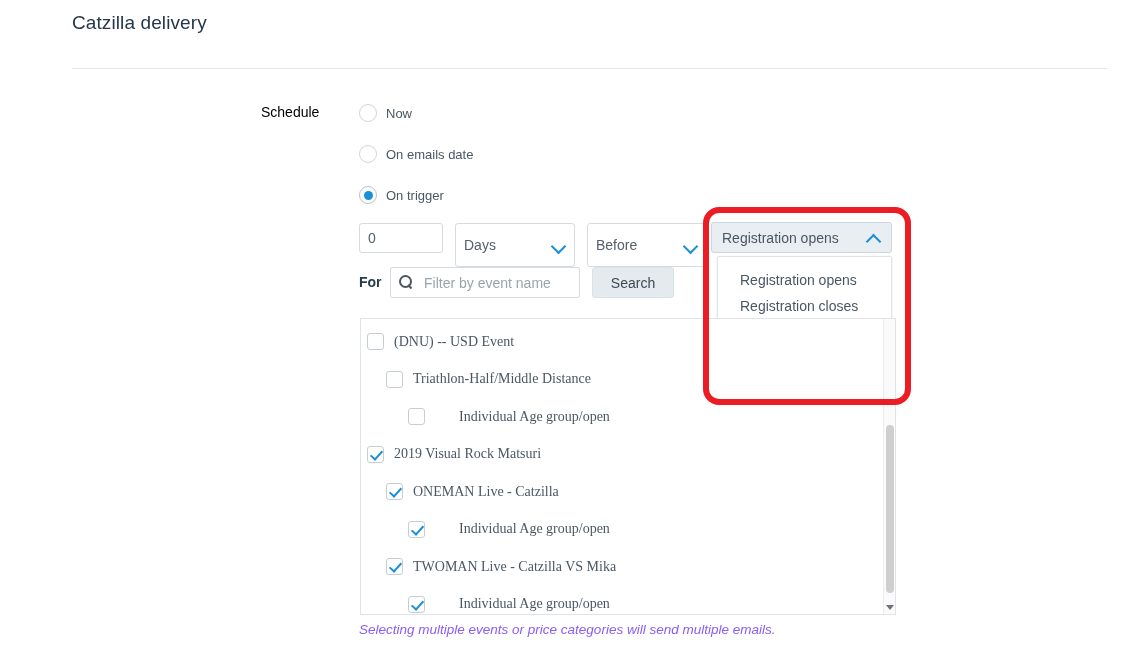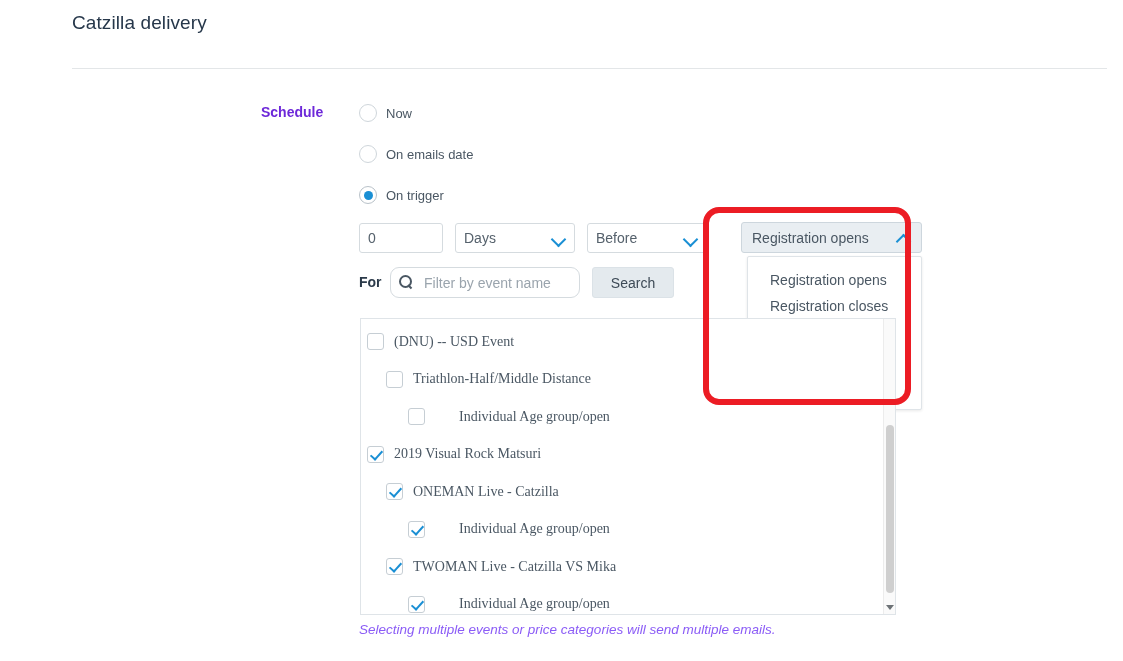--- a/index.html
+++ b/index.html
@@ -19,21 +19,21 @@
     letter-spacing: .1px;
   }
   .title-rule {
     position: absolute; left: 72px; top: 68px; width: 1052px; height: 1px;
     background: #e3e6e8;
   }
 
   
   .field-label {
     position: absolute; left: 261px; top: 104px;
-    font-size: 14px; font-weight: bold; color: #6d28d9;
+    font-size: 14px; font-weight: normal; color: #000000;
   }
 
   .radio-group { position: absolute; left: 359px; top: 101px; }
   .radio-row { display: flex; align-items: center; height: 24px; margin-bottom: 17px; cursor: pointer; }
   .radio-mark {
     width: 18px; height: 18px; border-radius: 50%;
     border: 1px solid #cfd6db; background: #fff;
     display: inline-flex; align-items: center; justify-content: center;
     flex: 0 0 18px;
   }
@@ -44,41 +44,41 @@
 
   
   .ctl-row { position: absolute; left: 359px; top: 223px; height: 30px; }
   .num-input {
     position: absolute; left: 0; top: 0; width: 84px; height: 30px;
     border: 1px solid #d5dbdf; border-radius: 3px; background: #fff;
     font-size: 14px; color: #55616c; padding: 0 8px;
     font-family: "Liberation Sans", sans-serif;
   }
   .sel {
-    position: absolute; top: 0; height: 30px;
+    position: absolute; top: 0; height: 44px;
     border: 1px solid #d5dbdf; border-radius: 3px; background: #fff;
     display: flex; align-items: center; padding: 0 8px;
     font-size: 14px; color: #55616c; cursor: pointer;
   }
   .sel .sel-text { flex: 1; }
   .sel-units { left: 96px; width: 120px; }
   .sel-when  { left: 228px; width: 120px; }
   .chev {
     width: 14px; height: 14px; flex: 0 0 14px; position: relative;
   }
   .chev::before {
     content: ""; position: absolute; left: 1px; top: 3px;
     width: 9px; height: 9px;
     border-right: 2.6px solid #1a8fd4; border-bottom: 2.6px solid #1a8fd4;
     transform: rotate(45deg);
   }
   .chev.up::before { transform: rotate(-135deg); top: 5px; }
 
   
-  .dd-wrap { position: absolute; left: 741px; top: 222px; width: 205px; }
+  .dd-wrap { position: absolute; left: 711px; top: 222px; width: 205px; }
   .dd-trigger {
     width: 181px; height: 31px; border: 1px solid #cdd6dd; border-radius: 3px;
     background: #e9eef2; display: flex; align-items: center;
     padding: 0 10px; font-size: 14px; color: #4a5763; cursor: pointer;
   }
   .dd-trigger .sel-text { flex: 1; }
   .dd-menu {
     position: absolute; left: 6px; top: 34px; width: 175px;
     background: #fff; border: 1px solid #dfe4e8; border-radius: 2px;
     box-shadow: 0 1px 3px rgba(0,0,0,.09);
@@ -96,21 +96,21 @@
     pointer-events: none;
   }
 
   
   .for-label {
     position: absolute; left: 359px; top: 274px;
     font-size: 14px; font-weight: bold; color: #2b3a4a;
   }
   .search-box {
     position: absolute; left: 390px; top: 267px; width: 190px; height: 31px;
-    border: 1px solid #d5dbdf; border-radius: 9px; background: #fff;
+    border: 1px solid #d5dbdf; border-radius: 2px; background: #fff;
     display: flex; align-items: center; padding: 0 8px;
   }
   .mag {
     position: relative; width: 15px; height: 15px; flex: 0 0 15px; margin-right: 8px;
   }
   .mag::before {
     content: ""; position: absolute; left: 0; top: 0;
     width: 9px; height: 9px; border: 2px solid #4a5763; border-radius: 50%;
   }
   .mag::after {

